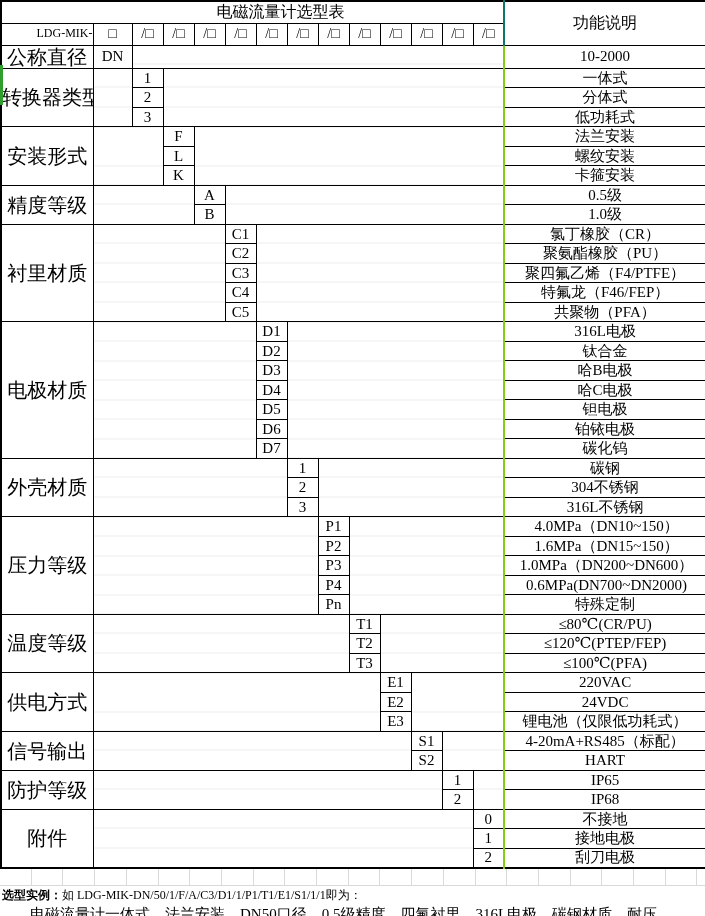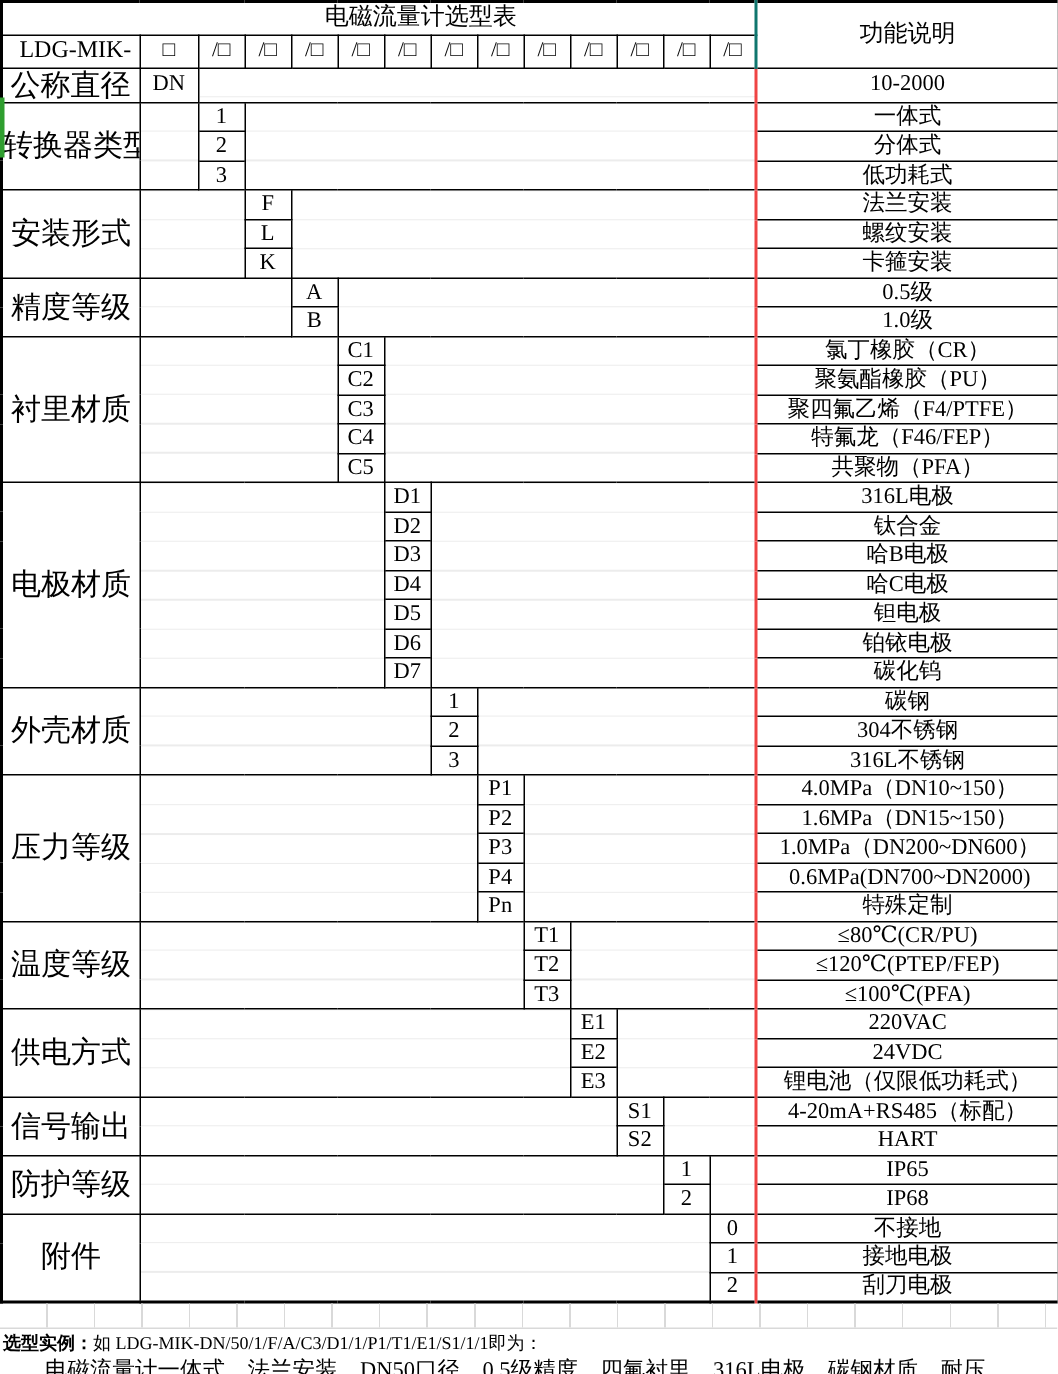--- a/index.html
+++ b/index.html
@@ -10,27 +10,27 @@
   table{border-collapse:collapse;table-layout:fixed;width:705px;border:2px solid #000}
   td{border:1px solid #000;padding:0;text-align:center;vertical-align:middle;
      font-size:15px;white-space:nowrap;overflow:hidden;line-height:1.1}
 
   tr.hr1{height:22px}
   tr.hr2{height:22px}
   tr.r{height:19.5px}
 
   .title-cell{font-size:16px;text-indent:56px;border-bottom:1px solid #000}
   .fn-head{font-size:16px;border-left:2px solid #0f766e}
-  .model-cell{text-align:center;padding-left:6px;font-size:16px}
+  .model-cell{text-align:right;padding-left:6px;font-size:12px}
   .box-cell{font-size:14px}
 
   .lbl{font-size:20px}
   .lbl.left{text-align:left;padding-left:5px}
   .code{font-size:15px}
-  .desc{font-size:15px;border-left:2px solid #ef4444}
+  .desc{font-size:15px;border-left:2px solid #84cc16}
   .desc.left-desc{text-align:center;padding-left:3px}
   .empty{background:repeating-linear-gradient(to bottom,#ffffff 0 18.5px,#ececec 18.5px 19.5px)}
 
   .green-marker{position:absolute;left:0;top:65px;width:3px;height:40px;background:#2f9e2f}
 
   .grid-band{height:17px;width:705px;
      background:repeating-linear-gradient(to right,transparent 0 30.7px,#d9d9d9 30.7px 31.7px);
      border-bottom:1px solid #d9d9d9}
 
   .example{width:705px;padding-left:2px}

